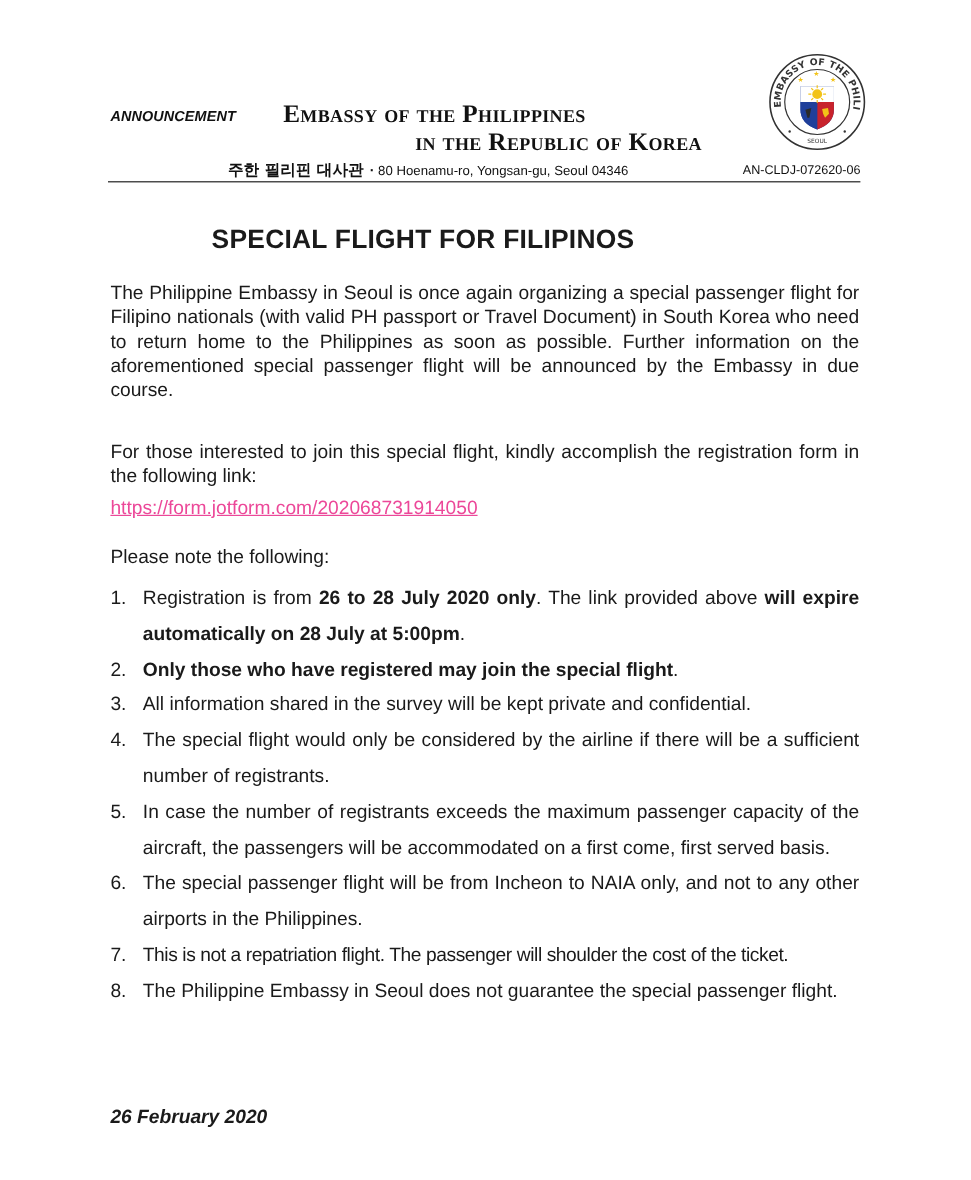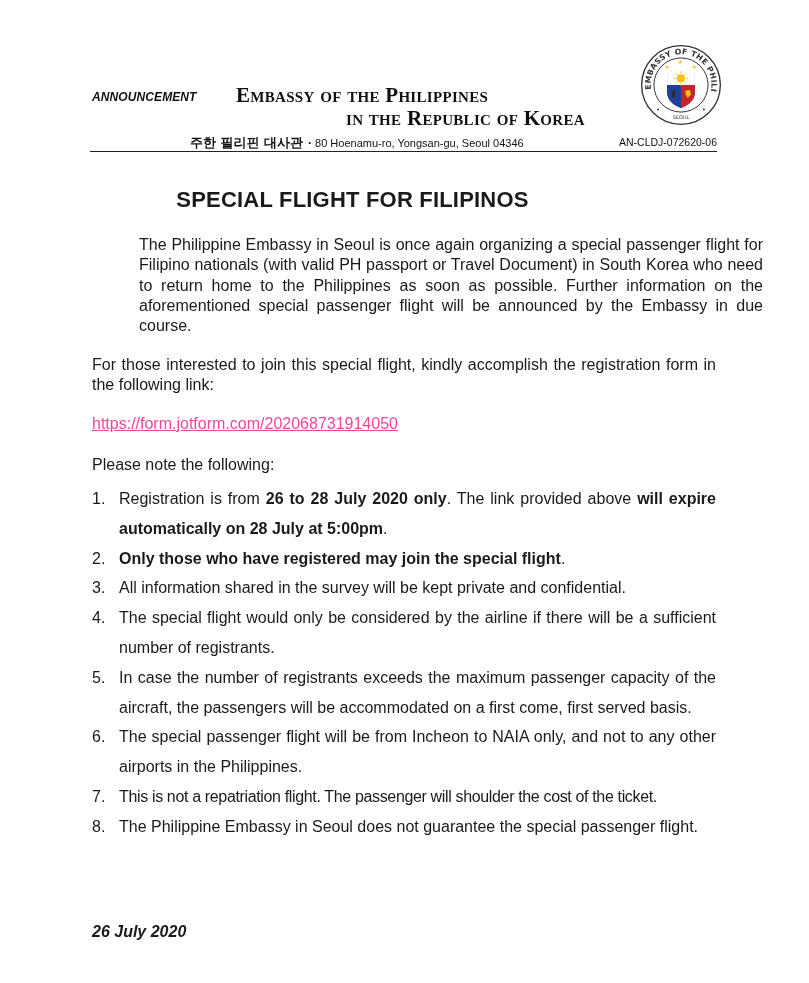--- a/index.html
+++ b/index.html
@@ -40,22 +40,22 @@
   .title {
     position: absolute; left: 0; width: 705px; top: 187px; text-align: center;
     font-family: "Liberation Sans", sans-serif; font-weight: bold; font-size: 22px;
     letter-spacing: 0.2px; color: #1a1a1a;
   }
   .para {
     position: absolute; left: 92px; width: 624px;
     font-family: "Liberation Sans", sans-serif; font-size: 16px; line-height: 20.3px;
     text-align: justify; color: #1a1a1a;
   }
-  .p1 { top: 235px; margin-left: 47px; }
-  .p2 { top: 355px; }
+  .p1 { top: 235px; }
+  .p2 { top: 368px; }
   .link {
     position: absolute; left: 92px; top: 415px;
     font-family: "Liberation Sans", sans-serif; font-size: 16px; color: #ec4899;
     text-decoration: underline; cursor: pointer;
   }
   .note-intro { top: 455px; }
 
   .list {
     position: absolute; left: 92px; top: 484px; width: 624px;
     font-family: "Liberation Sans", sans-serif; font-size: 16px; color: #1a1a1a;
@@ -160,14 +160,14 @@
     <div class="li tight">
       <span class="num">7.</span>
       <span class="txt">This is not a repatriation flight. The passenger will shoulder the cost of the ticket.</span>
     </div>
     <div class="li">
       <span class="num">8.</span>
       <span class="txt">The Philippine Embassy in Seoul does not guarantee the special passenger flight.</span>
     </div>
   </div>
 
-  <div class="date">26 July 2020</div>
+  <div class="date">26 February 2020</div>
 </div>
 
 </body></html>

